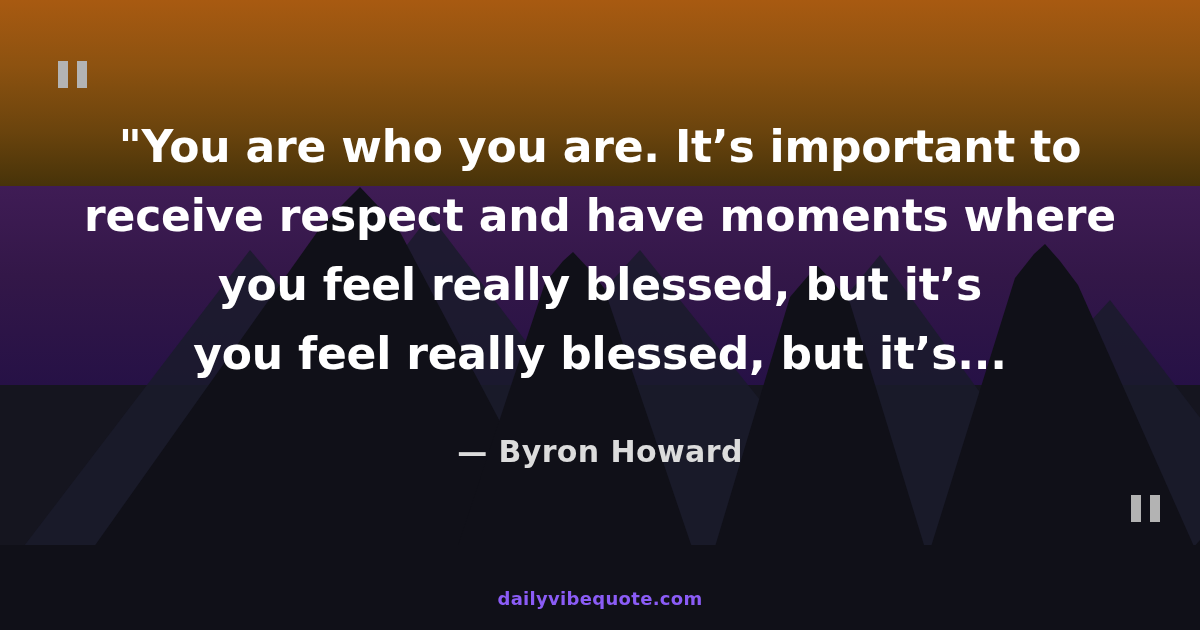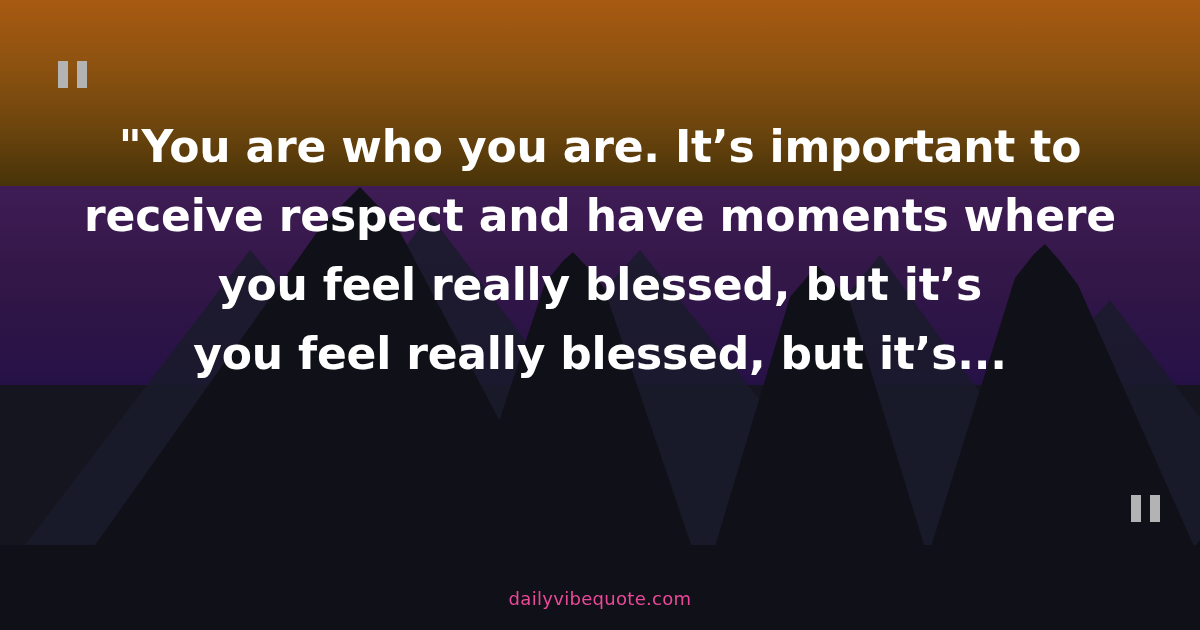--- a/index.html
+++ b/index.html
@@ -102,23 +102,23 @@
     font-weight: bold;
     letter-spacing: 0.4px;
   }
 
   #watermark {
     position: absolute;
     left: 0;
     top: 588px;
     width: 1200px;
     text-align: center;
-    color: #ec4899;
+    color: #8b5cf6;
     font-size: 18px;
-    font-weight: normal;
+    font-weight: bold;
     letter-spacing: 0.3px;
   }
 </style>
 </head>
 <body>
 
 <div id="card">
 
   <div class="band" id="band-orange"></div>
   <div class="band" id="band-purple"></div>
@@ -151,20 +151,21 @@
     <div class="quote-mark" id="quote-mark-open">
       <span class="bar"></span>
       <span class="bar"></span>
     </div>
 
     <div id="quote-text">"You are who you are. It’s important to
 receive respect and have moments where
 you feel really blessed, but it’s
 you feel really blessed, but it’s...</div>
 
+    <div id="author">— Byron Howard</div>
 
     <div class="quote-mark" id="quote-mark-close">
       <span class="bar"></span>
       <span class="bar"></span>
     </div>
 
     <div id="watermark">dailyvibequote.com</div>
 
   </div>
 </div>

